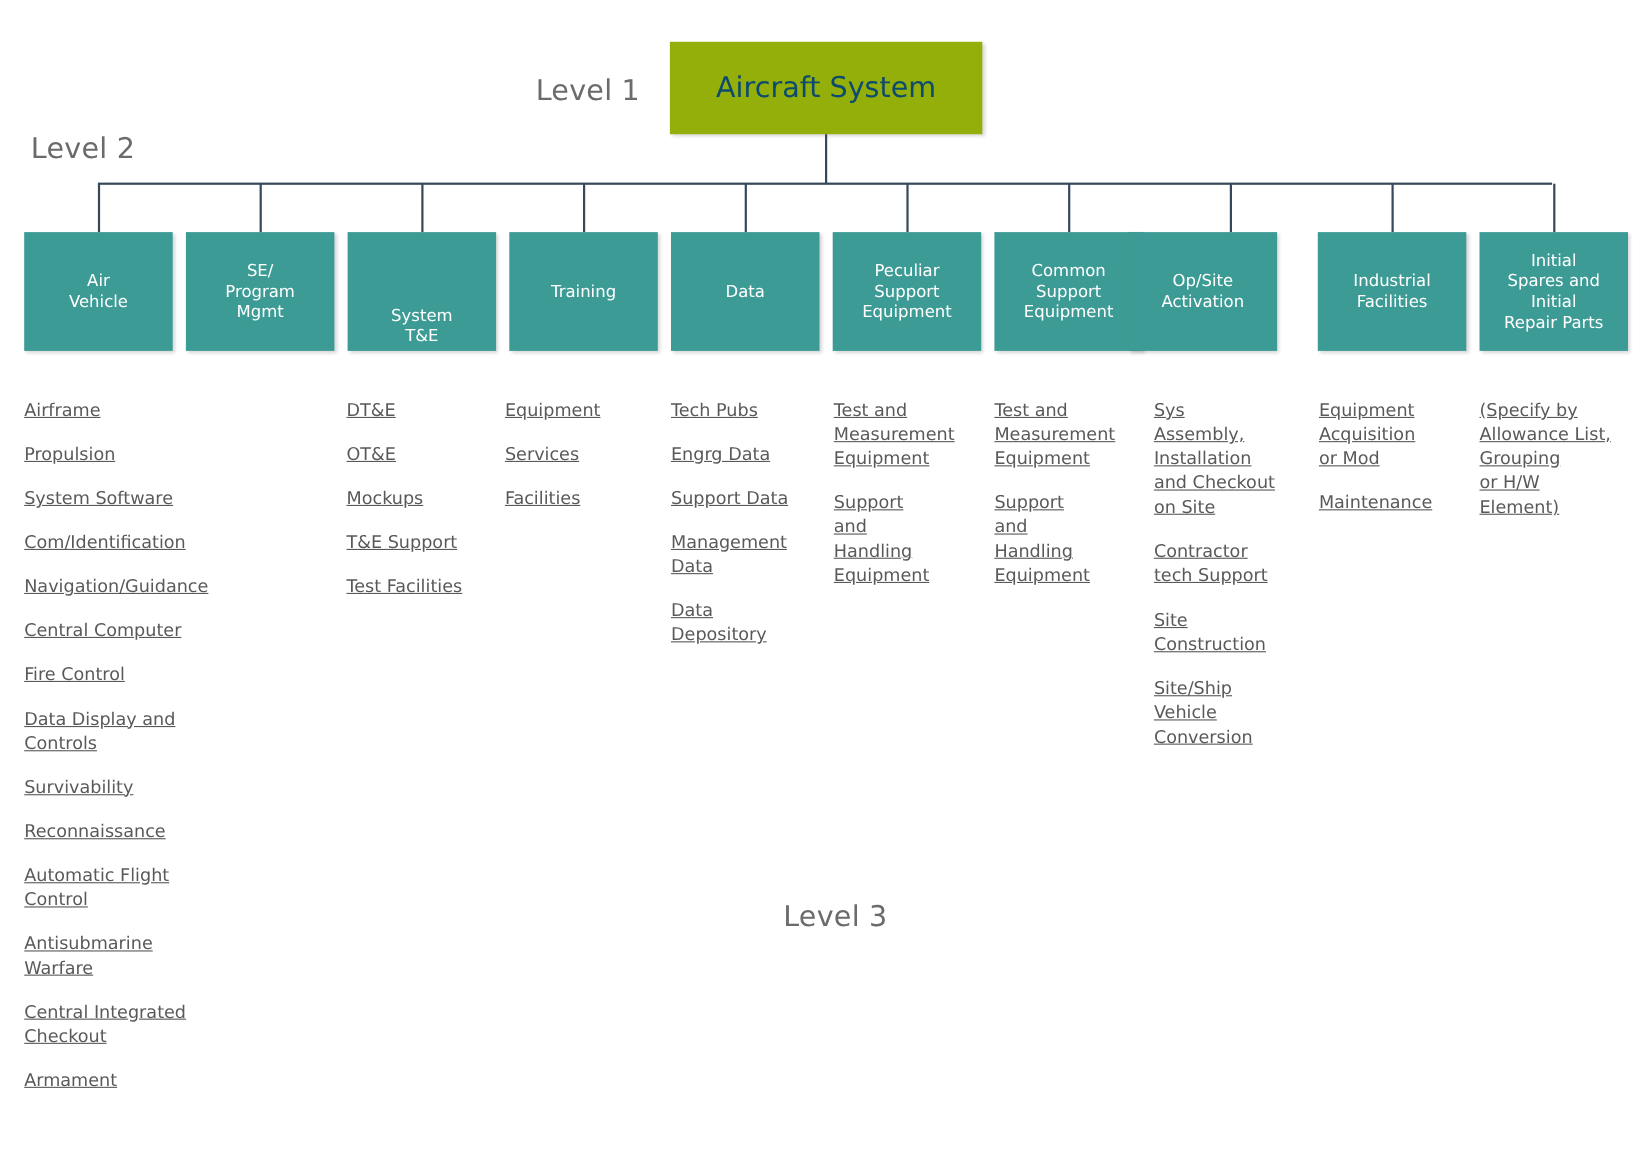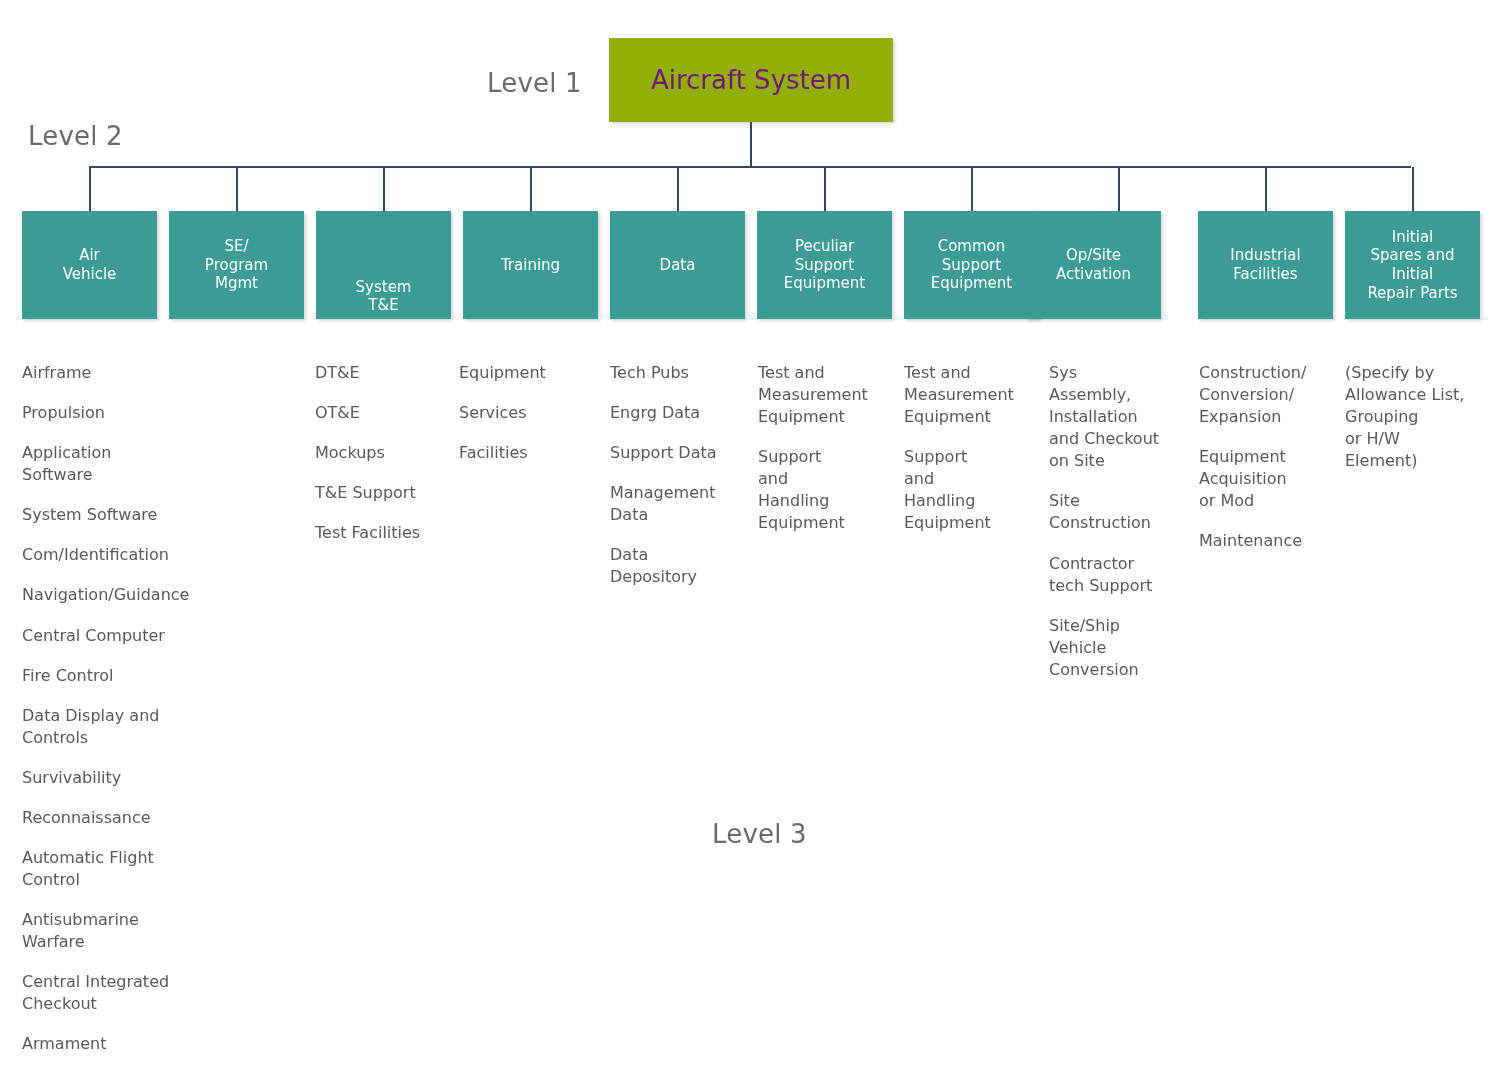--- a/index.html
+++ b/index.html
@@ -38,21 +38,21 @@
   #level3-label { left: 712px; top: 819px; }
 
   
   #root-box {
     position: absolute;
     left: 609px;
     top: 38px;
     width: 284px;
     height: 84px;
     background: #94ae0a;
-    color: #701a75;
+    color: #0c4a6e;
     display: flex;
     align-items: center;
     justify-content: center;
     font-size: 26px;
     box-shadow: 2px 2px 3px rgba(0,0,0,0.16);
   }
 
   
   .conn {
     position: absolute;
@@ -100,20 +100,21 @@
   .l3-col {
     position: absolute;
     top: 362px;
     font-size: 16px;
     color: #595959;
   }
   .l3-item {
     white-space: pre-line;
     line-height: 1.38;
     margin-bottom: 18px;
+    text-decoration: underline;
   }
 </style>
 </head>
 <body>
 
 <div id="canvas">
 
   <div class="level-label" id="level1-label">Level 1</div>
   <div class="level-label" id="level2-label">Level 2</div>
   <div class="level-label" id="level3-label">Level 3</div>
@@ -127,21 +128,20 @@
 
   <div id="generated">
       <div class="drop" style="left: 88.5px;"></div>
       <div class="l2-box" style="left: 22px; width: 135px;">
         <span>Air
 Vehicle</span>
       </div>
       <div class="l3-col" style="left: 22px; width: 155px;">
         <div class="l3-item">Airframe</div>
         <div class="l3-item">Propulsion</div>
-        <div class="l3-item">Application Software</div>
         <div class="l3-item">System Software</div>
         <div class="l3-item">Com/Identification</div>
         <div class="l3-item">Navigation/Guidance</div>
         <div class="l3-item">Central Computer</div>
         <div class="l3-item">Fire Control</div>
         <div class="l3-item">Data Display and Controls</div>
         <div class="l3-item">Survivability</div>
         <div class="l3-item">Reconnaissance</div>
         <div class="l3-item">Automatic Flight Control</div>
         <div class="l3-item">Antisubmarine Warfare</div>
@@ -222,37 +222,34 @@
       <div class="l2-box" style="left: 1026px; width: 135px;">
         <span>Op/Site
 Activation</span>
       </div>
       <div class="l3-col" style="left: 1049px; width: 155px;">
         <div class="l3-item">Sys
 Assembly,
 Installation
 and Checkout
 on Site</div>
+        <div class="l3-item">Contractor
+tech Support</div>
         <div class="l3-item">Site
 Construction</div>
-        <div class="l3-item">Contractor
-tech Support</div>
         <div class="l3-item">Site/Ship
 Vehicle
 Conversion</div>
       </div>
       <div class="drop" style="left: 1264.5px;"></div>
       <div class="l2-box" style="left: 1198px; width: 135px;">
         <span>Industrial
 Facilities</span>
       </div>
       <div class="l3-col" style="left: 1199px; width: 155px;">
-        <div class="l3-item">Construction/
-Conversion/
-Expansion</div>
         <div class="l3-item">Equipment
 Acquisition
 or Mod</div>
         <div class="l3-item">Maintenance</div>
       </div>
       <div class="drop" style="left: 1411.5px;"></div>
       <div class="l2-box" style="left: 1345px; width: 135px;">
         <span>Initial
 Spares and
 Initial

